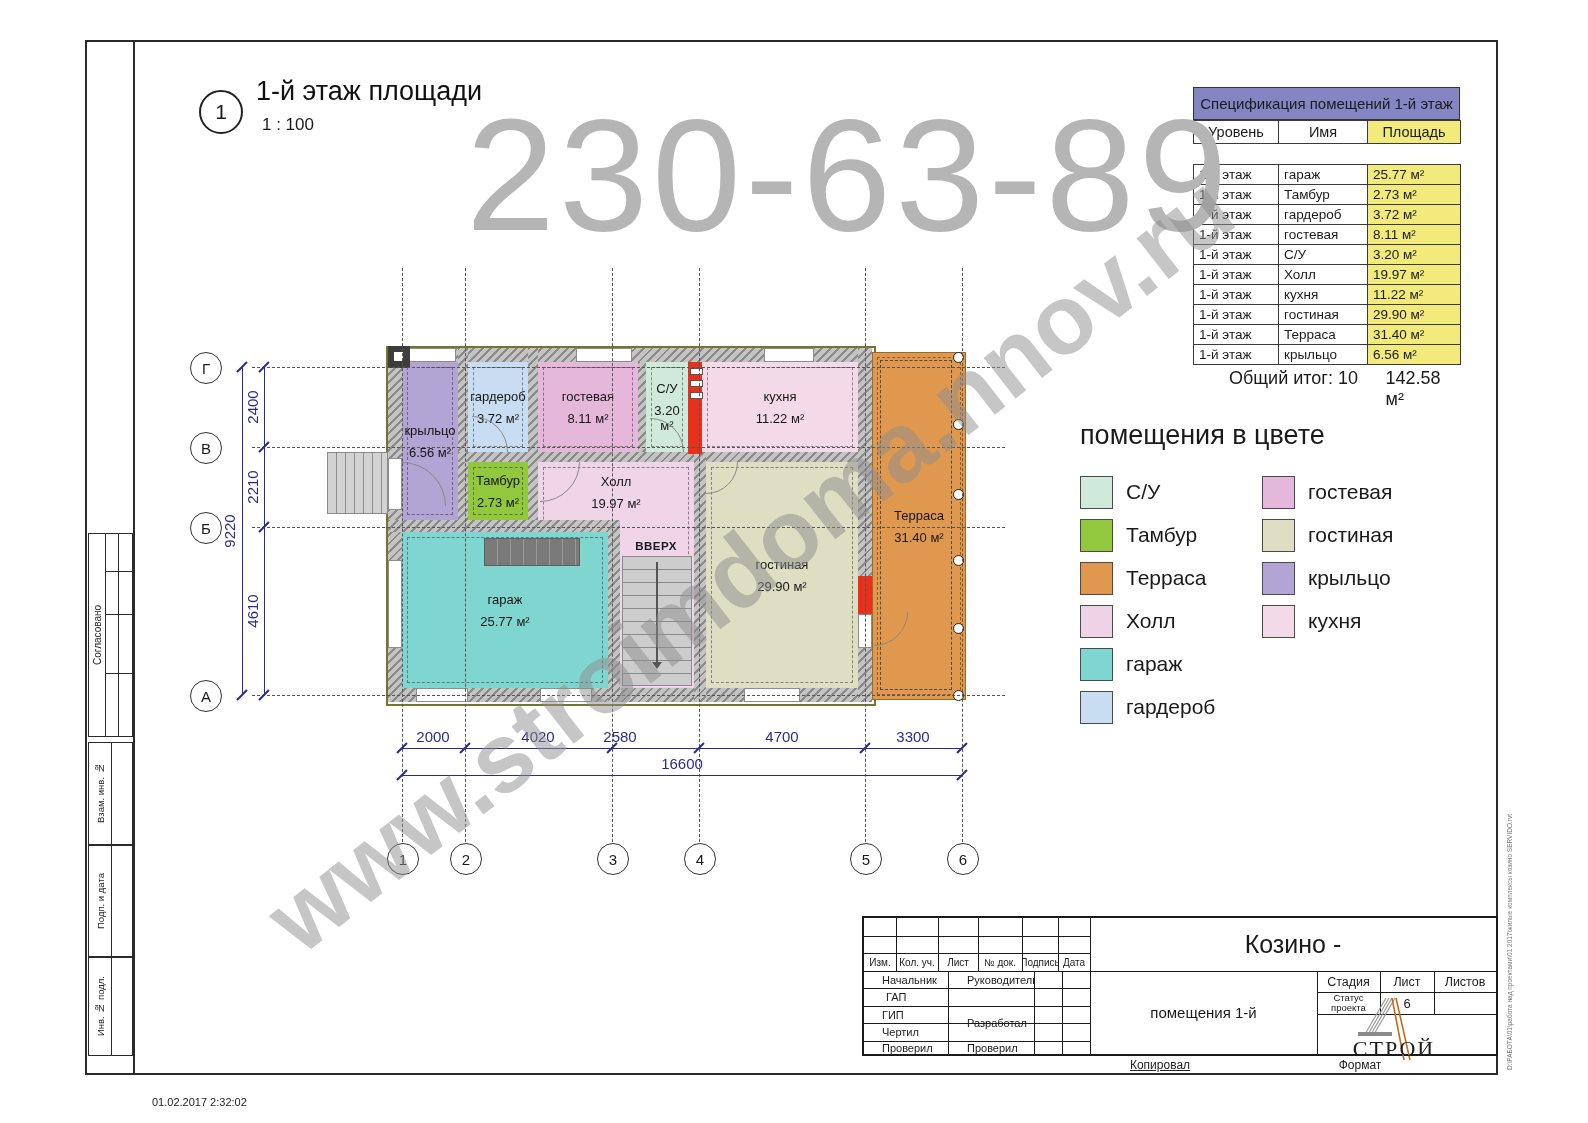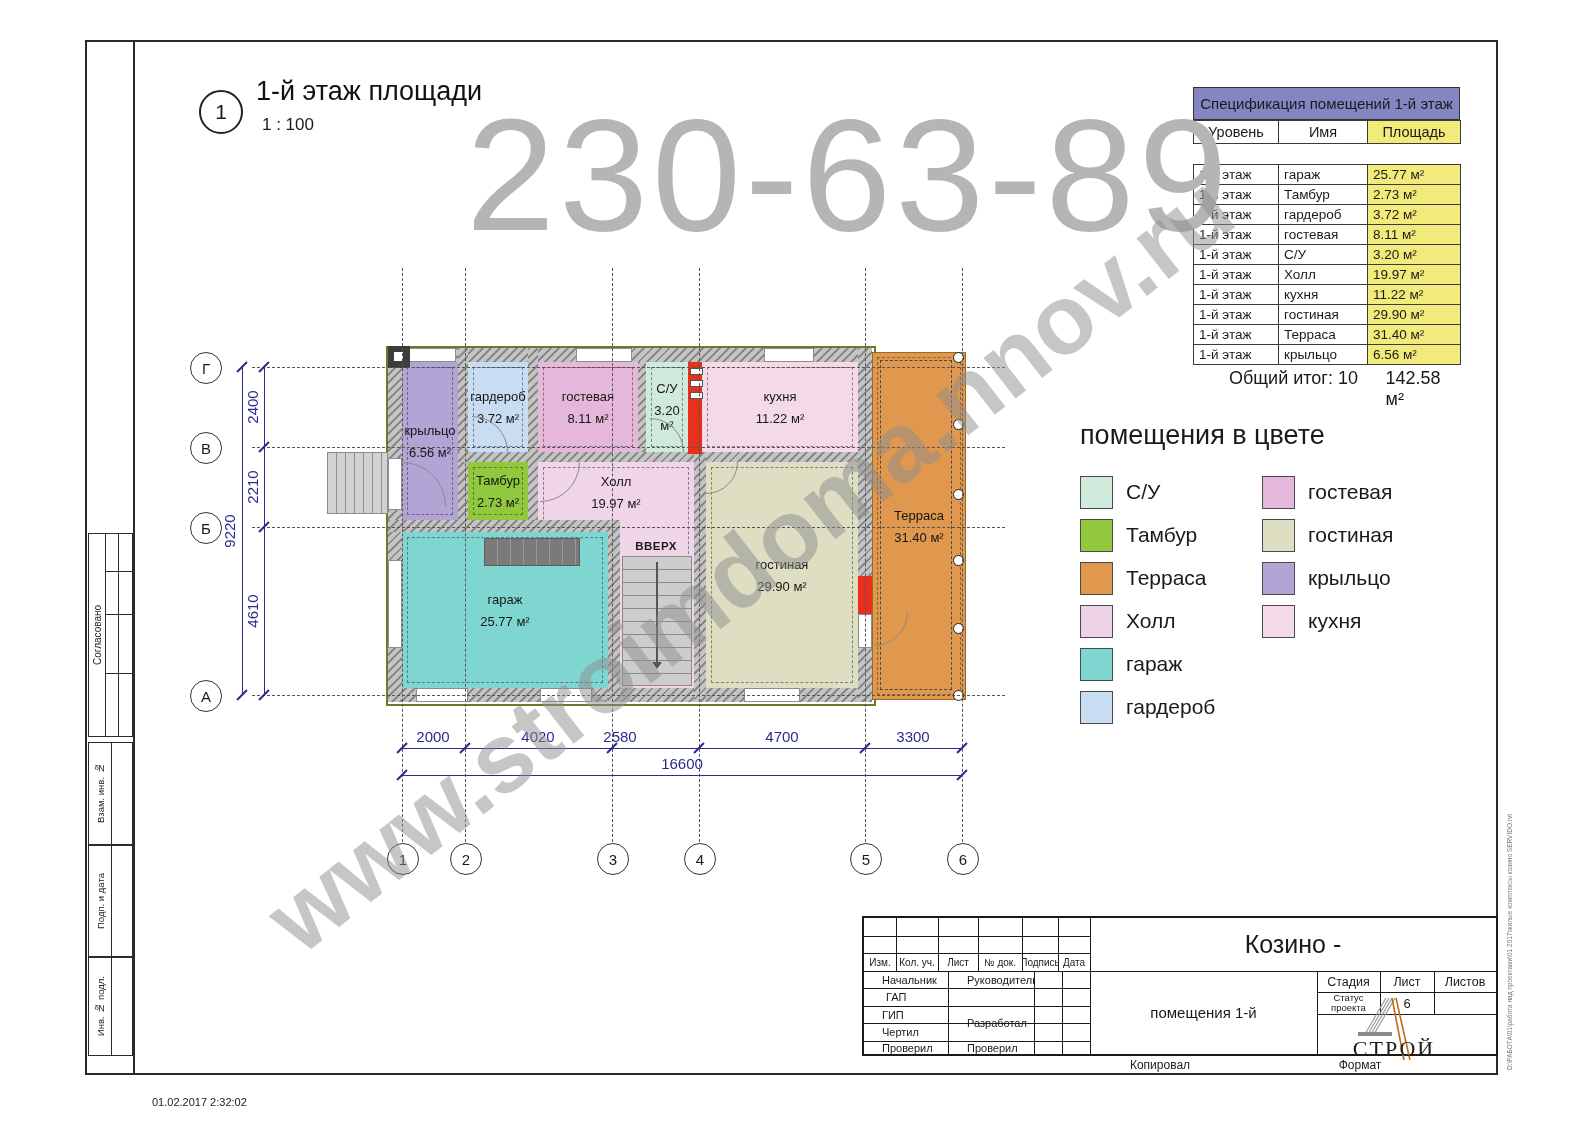--- a/index.html
+++ b/index.html
@@ -469,17 +469,17 @@
       <line x1="61" y1="2" x2="39" y2="40" stroke="#9a9a9a" stroke-width="1.2"></line>
       <line x1="58" y1="2" x2="70" y2="64" stroke="#c06a1f" stroke-width="1.6"></line>
       <line x1="62" y1="2" x2="76" y2="64" stroke="#c06a1f" stroke-width="1.6"></line>
       <line x1="24" y1="38" x2="58" y2="38" stroke="#8a8a8a" stroke-width="4"></line>
       <text x="60" y="60" text-anchor="middle" font-family="Liberation Serif, serif" font-size="22" letter-spacing="2" fill="#1c1c1c">СТРОЙ</text>
     </svg>
   </div>
 </div>
 
 <div class="abs foot-label" style="left:152px;top:1058px;font-size:11px;margin-top:38px;">01.02.2017 2:32:02</div>
-<div class="abs foot-label" style="left:1100px;top:1058px;width:120px;text-align:center;">Копировал</div>
+<div class="abs foot-label" style="left:1100px;top:1058px;width:120px;text-align:center;text-decoration:underline;">Копировал</div>
 <div class="abs foot-label" style="left:1300px;top:1058px;width:120px;text-align:center;">Формат</div>
 <div class="abs filepath">D:\РАБОТА\01\работа над проектами\01 2017\жилые комплексы козино SERVIDO.rvt</div>
 
 <div class="abs wm-site">www.stroimdoma.nnov.ru</div>
 
 </body></html>

